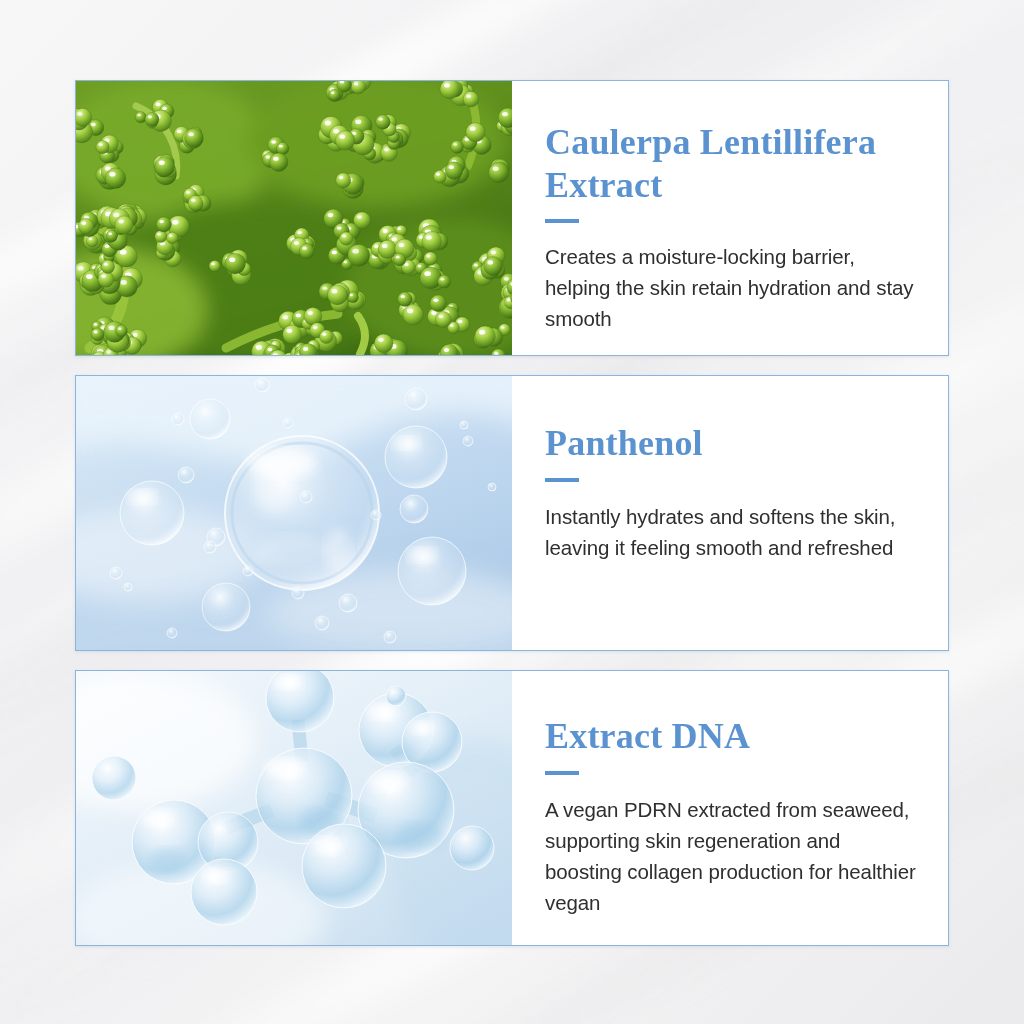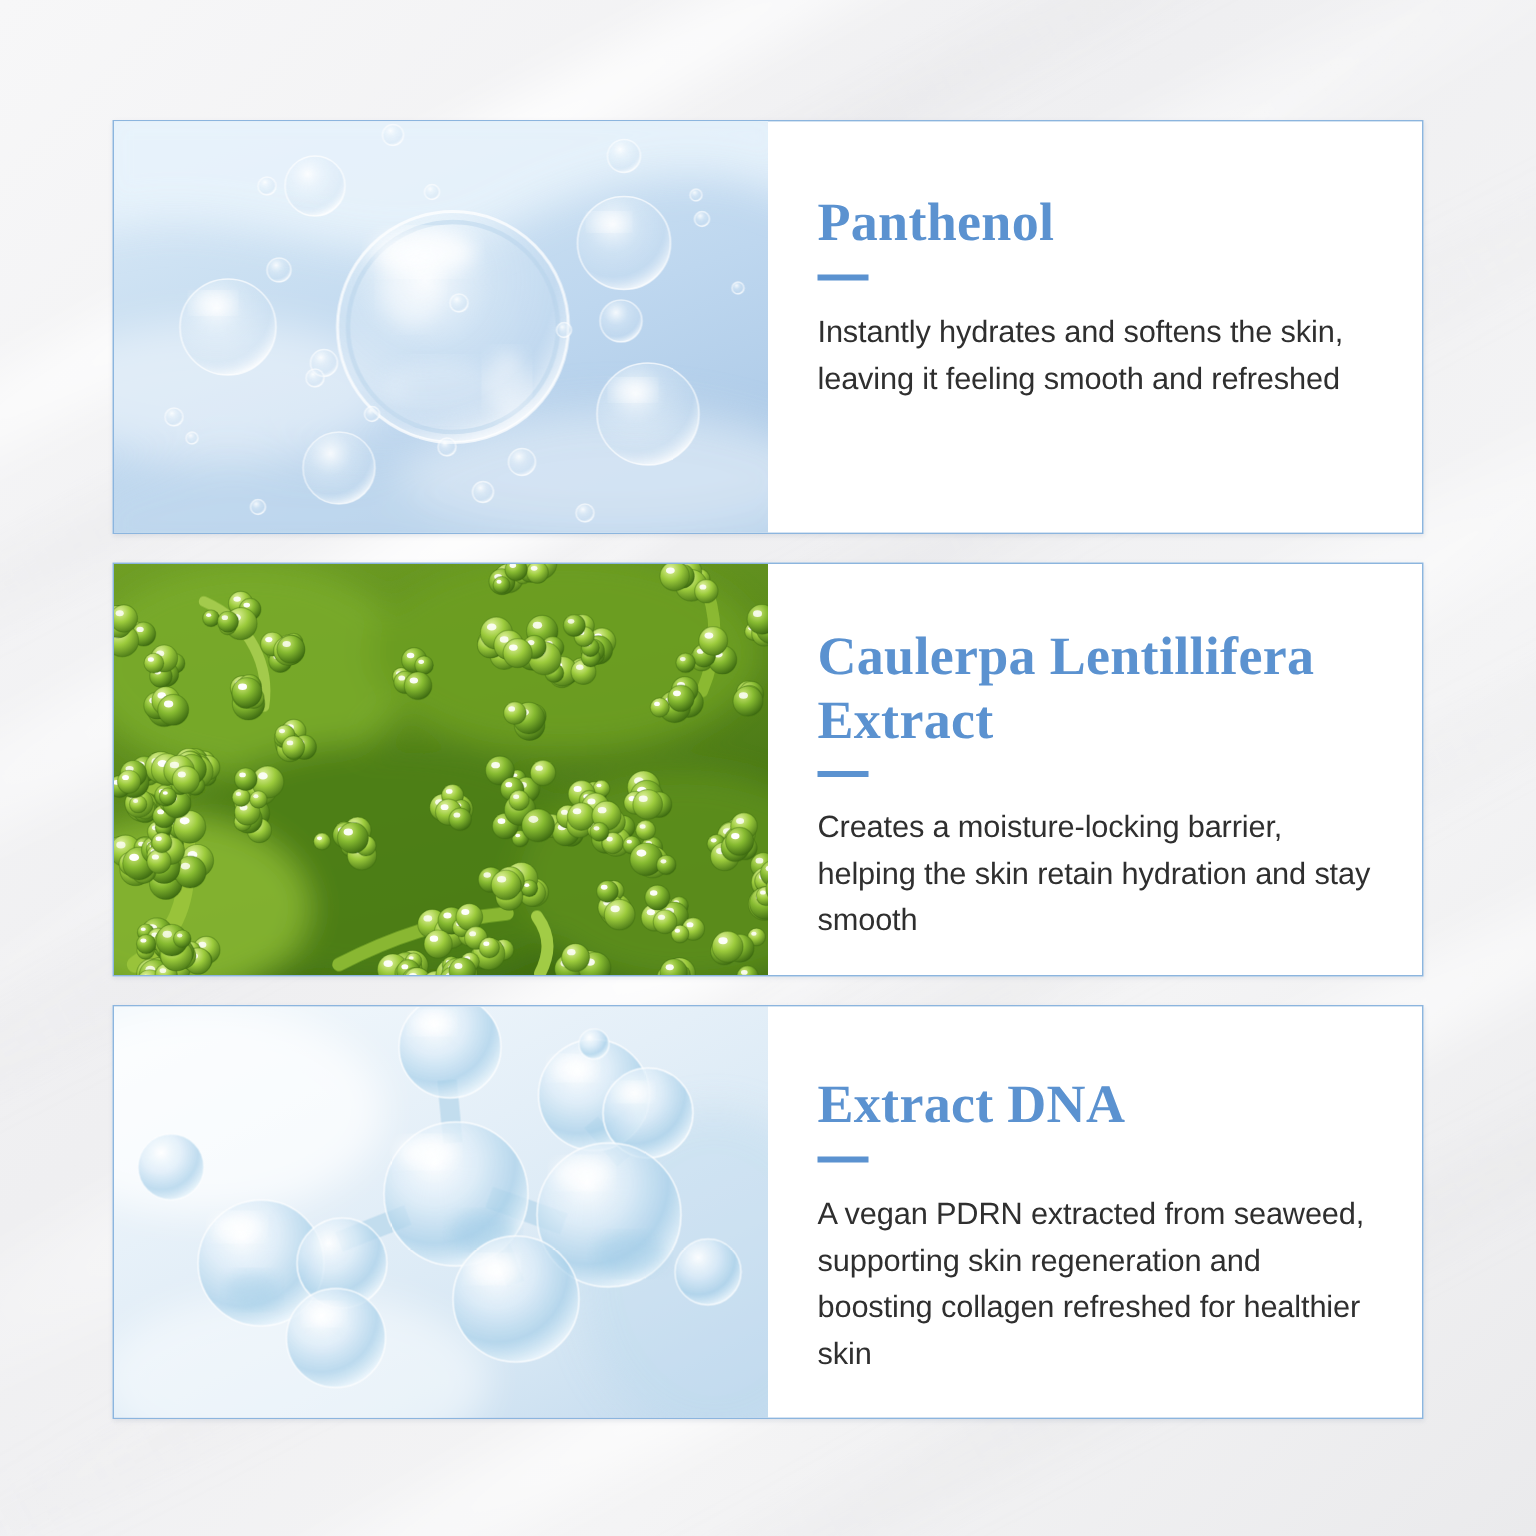--- a/index.html
+++ b/index.html
@@ -105,105 +105,20 @@
     <rect x="-300" y="830" width="1700" height="52" fill="url(#streak)"></rect>
     <rect x="-300" y="960" width="1700" height="40" fill="url(#shade)" opacity=".4"></rect>
   </g>
   <g filter="url(#soft)" transform="rotate(-34 512 512)" opacity=".6">
     <rect x="-300" y="330" width="1700" height="14" fill="url(#streak)"></rect>
     <rect x="-300" y="640" width="1700" height="12" fill="url(#streak)"></rect>
   </g>
 </svg>
 
 <div class="cards">
-
-  <div class="card card--1">
-    <div class="card-media">
-      <svg viewBox="0 0 436 276" preserveAspectRatio="xMidYMid slice">
-        <defs>
-          <linearGradient id="p1bg" x1="0" y1="0" x2=".6" y2="1">
-            <stop offset="0%" stop-color="#dcebf8"></stop>
-            <stop offset="35%" stop-color="#cbe0f2"></stop>
-            <stop offset="65%" stop-color="#bed7ef"></stop>
-            <stop offset="100%" stop-color="#aecbe8"></stop>
-          </linearGradient>
-          <radialGradient id="bub" cx="38%" cy="30%" r="72%">
-            <stop offset="0%" stop-color="#ffffff" stop-opacity=".85"></stop>
-            <stop offset="42%" stop-color="#e8f3fb" stop-opacity=".35"></stop>
-            <stop offset="78%" stop-color="#cfe2f3" stop-opacity=".30"></stop>
-            <stop offset="100%" stop-color="#ffffff" stop-opacity=".75"></stop>
-          </radialGradient>
-          <filter id="b6">
-              <feGaussianBlur stdDeviation="6"></feGaussianBlur>
-            </filter>
-          <filter id="b14">
-              <feGaussianBlur stdDeviation="14"></feGaussianBlur>
-            </filter>
-        </defs>
-        <rect width="436" height="276" fill="url(#p1bg)"></rect>
-
-        <g filter="url(#b14)" opacity=".85">
-          <path d="M-20 78 C 80 40 170 120 260 72 S 420 30 460 58 L460 -20 L-20 -20Z" fill="#eaf4fc"></path>
-          <path d="M-20 250 C 60 200 150 248 230 212 S 400 190 460 216 L460 300 L-20 300Z" fill="#c2d9ee" opacity=".8"></path>
-          <ellipse cx="70" cy="180" rx="120" ry="46" fill="#ffffff" opacity=".55"></ellipse>
-          <ellipse cx="330" cy="236" rx="140" ry="40" fill="#ffffff" opacity=".4"></ellipse>
-        </g>
-
-        <g>
-          <circle cx="226" cy="138" r="77" fill="url(#bub)"></circle>
-          <circle cx="226" cy="138" r="77" fill="none" stroke="#ffffff" stroke-opacity=".75" stroke-width="2"></circle>
-          <circle cx="226" cy="138" r="70" fill="none" stroke="#b4d0e9" stroke-opacity=".45" stroke-width="3"></circle>
-          <ellipse cx="206" cy="88" rx="34" ry="15" fill="#ffffff" opacity=".8" filter="url(#b6)"></ellipse>
-          <ellipse cx="198" cy="112" rx="20" ry="26" fill="#ffffff" opacity=".35" filter="url(#b6)"></ellipse>
-          <ellipse cx="262" cy="176" rx="14" ry="22" fill="#ffffff" opacity=".45" filter="url(#b6)"></ellipse>
-          <ellipse cx="218" cy="180" rx="40" ry="20" fill="#ffffff" opacity=".25" filter="url(#b6)"></ellipse>
-        </g>
-
-        <g>
-          <circle cx="76" cy="138" r="32" fill="url(#bub)" stroke="#ffffff" stroke-opacity=".7"></circle>
-          <ellipse cx="66" cy="122" rx="14" ry="7" fill="#fff" opacity=".75" filter="url(#b6)"></ellipse>
-          <circle cx="340" cy="82" r="31" fill="url(#bub)" stroke="#ffffff" stroke-opacity=".7"></circle>
-          <ellipse cx="330" cy="68" rx="13" ry="6" fill="#fff" opacity=".7" filter="url(#b6)"></ellipse>
-          <circle cx="356" cy="196" r="34" fill="url(#bub)" stroke="#ffffff" stroke-opacity=".7"></circle>
-          <ellipse cx="346" cy="180" rx="14" ry="7" fill="#fff" opacity=".7" filter="url(#b6)"></ellipse>
-          <circle cx="134" cy="44" r="20" fill="url(#bub)" stroke="#ffffff" stroke-opacity=".7"></circle>
-          <circle cx="150" cy="232" r="24" fill="url(#bub)" stroke="#ffffff" stroke-opacity=".6"></circle>
-          <circle cx="338" cy="134" r="14" fill="url(#bub)" stroke="#ffffff" stroke-opacity=".6"></circle>
-        </g>
-
-        <g fill="url(#bub)" stroke="#ffffff" stroke-opacity=".6">
-          <circle cx="110" cy="100" r="8"></circle>
-            <circle cx="102" cy="44" r="6"></circle>
-          <circle cx="340" cy="24" r="11"></circle>
-            <circle cx="186" cy="10" r="7"></circle>
-          <circle cx="212" cy="48" r="5"></circle>
-            <circle cx="140" cy="162" r="9"></circle>
-          <circle cx="134" cy="172" r="6"></circle>
-            <circle cx="300" cy="140" r="5"></circle>
-          <circle cx="230" cy="122" r="6"></circle>
-            <circle cx="222" cy="218" r="6"></circle>
-          <circle cx="246" cy="248" r="7"></circle>
-            <circle cx="272" cy="228" r="9"></circle>
-          <circle cx="40" cy="198" r="6"></circle>
-            <circle cx="52" cy="212" r="4"></circle>
-          <circle cx="392" cy="66" r="5"></circle>
-            <circle cx="388" cy="50" r="4"></circle>
-          <circle cx="314" cy="262" r="6"></circle>
-            <circle cx="96" cy="258" r="5"></circle>
-          <circle cx="416" cy="112" r="4"></circle>
-            <circle cx="172" cy="196" r="5"></circle>
-        </g>
-      </svg>
-    </div>
-    <div class="card-body">
-      <div class="card-title">Panthenol</div>
-      <div class="card-rule"></div>
-      <div class="card-desc">Instantly hydrates and softens the skin, leaving it feeling smooth and refreshed</div>
-    </div>
-  </div>
 
   <div class="card card--2">
     <div class="card-media">
       <svg viewBox="0 0 436 276" preserveAspectRatio="xMidYMid slice">
         <defs>
           <linearGradient id="p2bg" x1="0" y1="0" x2=".4" y2="1">
             <stop offset="0%" stop-color="#6f9e26"></stop>
             <stop offset="45%" stop-color="#5d8c1d"></stop>
             <stop offset="100%" stop-color="#3f6d12"></stop>
           </linearGradient>
@@ -1125,20 +1040,105 @@
           </g>
       </svg>
     </div>
     <div class="card-body">
       <div class="card-title">Caulerpa Lentillifera Extract</div>
       <div class="card-rule"></div>
       <div class="card-desc">Creates a moisture-locking barrier, helping the skin retain hydration and stay smooth</div>
     </div>
   </div>
 
+  <div class="card card--1">
+    <div class="card-media">
+      <svg viewBox="0 0 436 276" preserveAspectRatio="xMidYMid slice">
+        <defs>
+          <linearGradient id="p1bg" x1="0" y1="0" x2=".6" y2="1">
+            <stop offset="0%" stop-color="#dcebf8"></stop>
+            <stop offset="35%" stop-color="#cbe0f2"></stop>
+            <stop offset="65%" stop-color="#bed7ef"></stop>
+            <stop offset="100%" stop-color="#aecbe8"></stop>
+          </linearGradient>
+          <radialGradient id="bub" cx="38%" cy="30%" r="72%">
+            <stop offset="0%" stop-color="#ffffff" stop-opacity=".85"></stop>
+            <stop offset="42%" stop-color="#e8f3fb" stop-opacity=".35"></stop>
+            <stop offset="78%" stop-color="#cfe2f3" stop-opacity=".30"></stop>
+            <stop offset="100%" stop-color="#ffffff" stop-opacity=".75"></stop>
+          </radialGradient>
+          <filter id="b6">
+              <feGaussianBlur stdDeviation="6"></feGaussianBlur>
+            </filter>
+          <filter id="b14">
+              <feGaussianBlur stdDeviation="14"></feGaussianBlur>
+            </filter>
+        </defs>
+        <rect width="436" height="276" fill="url(#p1bg)"></rect>
+
+        <g filter="url(#b14)" opacity=".85">
+          <path d="M-20 78 C 80 40 170 120 260 72 S 420 30 460 58 L460 -20 L-20 -20Z" fill="#eaf4fc"></path>
+          <path d="M-20 250 C 60 200 150 248 230 212 S 400 190 460 216 L460 300 L-20 300Z" fill="#c2d9ee" opacity=".8"></path>
+          <ellipse cx="70" cy="180" rx="120" ry="46" fill="#ffffff" opacity=".55"></ellipse>
+          <ellipse cx="330" cy="236" rx="140" ry="40" fill="#ffffff" opacity=".4"></ellipse>
+        </g>
+
+        <g>
+          <circle cx="226" cy="138" r="77" fill="url(#bub)"></circle>
+          <circle cx="226" cy="138" r="77" fill="none" stroke="#ffffff" stroke-opacity=".75" stroke-width="2"></circle>
+          <circle cx="226" cy="138" r="70" fill="none" stroke="#b4d0e9" stroke-opacity=".45" stroke-width="3"></circle>
+          <ellipse cx="206" cy="88" rx="34" ry="15" fill="#ffffff" opacity=".8" filter="url(#b6)"></ellipse>
+          <ellipse cx="198" cy="112" rx="20" ry="26" fill="#ffffff" opacity=".35" filter="url(#b6)"></ellipse>
+          <ellipse cx="262" cy="176" rx="14" ry="22" fill="#ffffff" opacity=".45" filter="url(#b6)"></ellipse>
+          <ellipse cx="218" cy="180" rx="40" ry="20" fill="#ffffff" opacity=".25" filter="url(#b6)"></ellipse>
+        </g>
+
+        <g>
+          <circle cx="76" cy="138" r="32" fill="url(#bub)" stroke="#ffffff" stroke-opacity=".7"></circle>
+          <ellipse cx="66" cy="122" rx="14" ry="7" fill="#fff" opacity=".75" filter="url(#b6)"></ellipse>
+          <circle cx="340" cy="82" r="31" fill="url(#bub)" stroke="#ffffff" stroke-opacity=".7"></circle>
+          <ellipse cx="330" cy="68" rx="13" ry="6" fill="#fff" opacity=".7" filter="url(#b6)"></ellipse>
+          <circle cx="356" cy="196" r="34" fill="url(#bub)" stroke="#ffffff" stroke-opacity=".7"></circle>
+          <ellipse cx="346" cy="180" rx="14" ry="7" fill="#fff" opacity=".7" filter="url(#b6)"></ellipse>
+          <circle cx="134" cy="44" r="20" fill="url(#bub)" stroke="#ffffff" stroke-opacity=".7"></circle>
+          <circle cx="150" cy="232" r="24" fill="url(#bub)" stroke="#ffffff" stroke-opacity=".6"></circle>
+          <circle cx="338" cy="134" r="14" fill="url(#bub)" stroke="#ffffff" stroke-opacity=".6"></circle>
+        </g>
+
+        <g fill="url(#bub)" stroke="#ffffff" stroke-opacity=".6">
+          <circle cx="110" cy="100" r="8"></circle>
+            <circle cx="102" cy="44" r="6"></circle>
+          <circle cx="340" cy="24" r="11"></circle>
+            <circle cx="186" cy="10" r="7"></circle>
+          <circle cx="212" cy="48" r="5"></circle>
+            <circle cx="140" cy="162" r="9"></circle>
+          <circle cx="134" cy="172" r="6"></circle>
+            <circle cx="300" cy="140" r="5"></circle>
+          <circle cx="230" cy="122" r="6"></circle>
+            <circle cx="222" cy="218" r="6"></circle>
+          <circle cx="246" cy="248" r="7"></circle>
+            <circle cx="272" cy="228" r="9"></circle>
+          <circle cx="40" cy="198" r="6"></circle>
+            <circle cx="52" cy="212" r="4"></circle>
+          <circle cx="392" cy="66" r="5"></circle>
+            <circle cx="388" cy="50" r="4"></circle>
+          <circle cx="314" cy="262" r="6"></circle>
+            <circle cx="96" cy="258" r="5"></circle>
+          <circle cx="416" cy="112" r="4"></circle>
+            <circle cx="172" cy="196" r="5"></circle>
+        </g>
+      </svg>
+    </div>
+    <div class="card-body">
+      <div class="card-title">Panthenol</div>
+      <div class="card-rule"></div>
+      <div class="card-desc">Instantly hydrates and softens the skin, leaving it feeling smooth and refreshed</div>
+    </div>
+  </div>
+
   <div class="card card--3">
     <div class="card-media">
       <svg viewBox="0 0 436 276" preserveAspectRatio="xMidYMid slice">
         <defs>
           <linearGradient id="p3bg" x1=".1" y1="0" x2=".9" y2="1">
             <stop offset="0%" stop-color="#f2f8fc"></stop>
             <stop offset="40%" stop-color="#e4eff8"></stop>
             <stop offset="75%" stop-color="#d6e7f4"></stop>
             <stop offset="100%" stop-color="#c6dcef"></stop>
           </linearGradient>
@@ -1201,17 +1201,17 @@
 
           <circle cx="396" cy="178" r="22" fill="url(#mol)" stroke="#ffffff" stroke-opacity=".7"></circle>
           <circle cx="38" cy="108" r="22" fill="url(#mol)" stroke="#ffffff" stroke-opacity=".65"></circle>
           <circle cx="320" cy="26" r="10" fill="url(#mol)" stroke="#ffffff" stroke-opacity=".6"></circle>
         </g>
       </svg>
     </div>
     <div class="card-body">
       <div class="card-title">Extract DNA</div>
       <div class="card-rule"></div>
-      <div class="card-desc">A vegan PDRN extracted from seaweed, supporting skin regeneration and boosting collagen refreshed for healthier skin</div>
+      <div class="card-desc">A vegan PDRN extracted from seaweed, supporting skin regeneration and boosting collagen production for healthier vegan</div>
     </div>
   </div>
 
 </div>
 
 </body></html>

